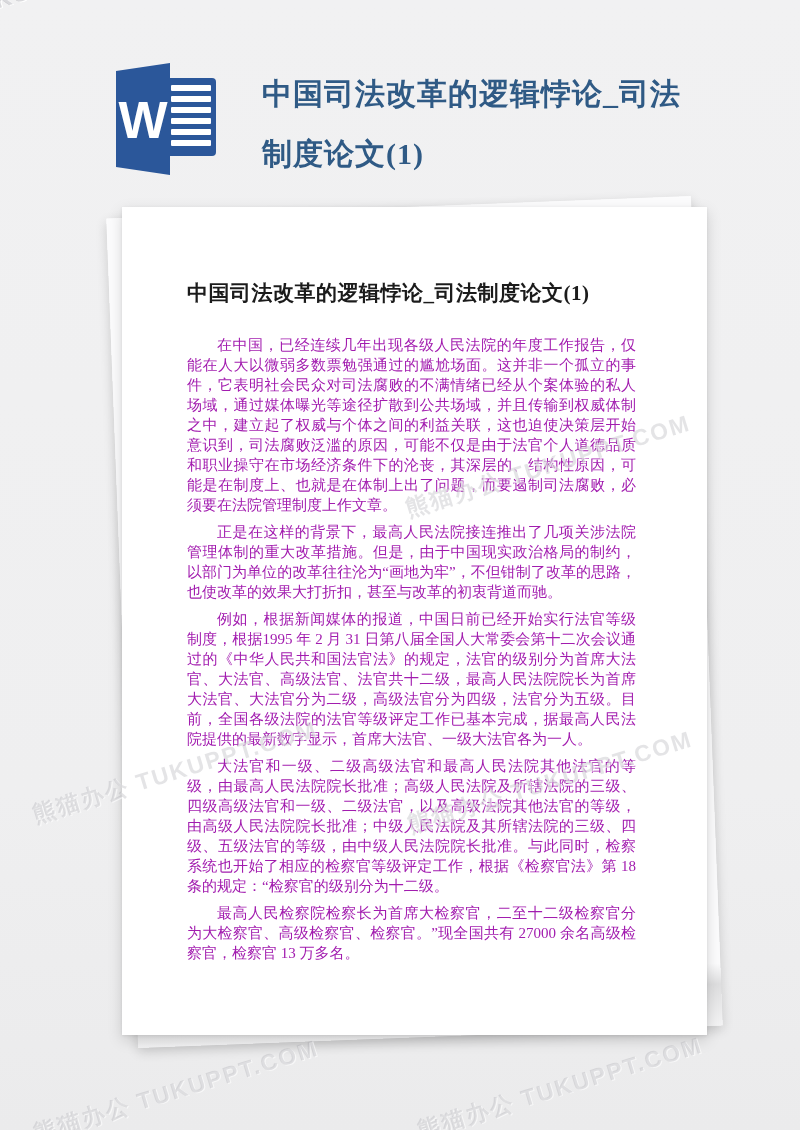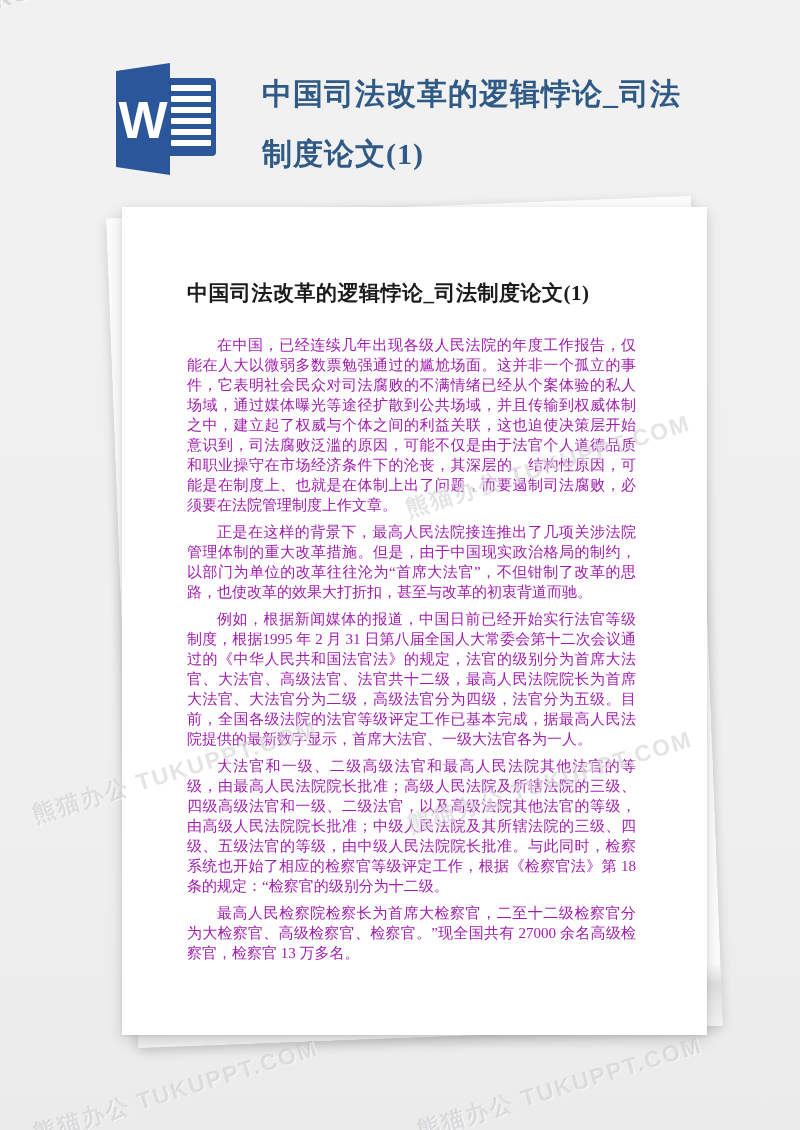--- a/index.html
+++ b/index.html
@@ -92,21 +92,21 @@
     <text x="35" y="76" text-anchor="middle" font-family="Liberation Sans, sans-serif" font-size="52" font-weight="bold" fill="#ffffff">W</text>
   </svg>
   <div class="header-title">中国司法改革的逻辑悖论_司法制度论文(1)</div>
 </div>
 
 <div class="page-back"></div>
 
 <div class="page-front">
   <h1 class="doc-title">中国司法改革的逻辑悖论_司法制度论文(1)</h1>
   <p class="para">在中国，已经连续几年出现各级人民法院的年度工作报告，仅能在人大以微弱多数票勉强通过的尴尬场面。这并非一个孤立的事件，它表明社会民众对司法腐败的不满情绪已经从个案体验的私人场域，通过媒体曝光等途径扩散到公共场域，并且传输到权威体制之中，建立起了权威与个体之间的利益关联，这也迫使决策层开始意识到，司法腐败泛滥的原因，可能不仅是由于法官个人道德品质和职业操守在市场经济条件下的沦丧，其深层的、结构性原因，可能是在制度上、也就是在体制上出了问题，而要遏制司法腐败，必须要在法院管理制度上作文章。</p>
-  <p class="para">正是在这样的背景下，最高人民法院接连推出了几项关涉法院管理体制的重大改革措施。但是，由于中国现实政治格局的制约，以部门为单位的改革往往沦为“首席大法官”，不但钳制了改革的思路，也使改革的效果大打折扣，甚至与改革的初衷背道而驰。</p>
+  <p class="para">正是在这样的背景下，最高人民法院接连推出了几项关涉法院管理体制的重大改革措施。但是，由于中国现实政治格局的制约，以部门为单位的改革往往沦为“画地为牢”，不但钳制了改革的思路，也使改革的效果大打折扣，甚至与改革的初衷背道而驰。</p>
   <p class="para">例如，根据新闻媒体的报道，中国日前已经开始实行法官等级制度，根据1995 年 2 月 31 日第八届全国人大常委会第十二次会议通过的《中华人民共和国法官法》的规定，法官的级别分为首席大法官、大法官、高级法官、法官共十二级，最高人民法院院长为首席大法官、大法官分为二级，高级法官分为四级，法官分为五级。目前，全国各级法院的法官等级评定工作已基本完成，据最高人民法院提供的最新数字显示，首席大法官、一级大法官各为一人。</p>
   <p class="para">大法官和一级、二级高级法官和最高人民法院其他法官的等级，由最高人民法院院长批准；高级人民法院及所辖法院的三级、四级高级法官和一级、二级法官，以及高级法院其他法官的等级，由高级人民法院院长批准；中级人民法院及其所辖法院的三级、四级、五级法官的等级，由中级人民法院院长批准。与此同时，检察系统也开始了相应的检察官等级评定工作，根据《检察官法》第 18 条的规定：“检察官的级别分为十二级。</p>
   <p class="para">最高人民检察院检察长为首席大检察官，二至十二级检察官分为大检察官、高级检察官、检察官。”现全国共有 27000 余名高级检察官，检察官 13 万多名。</p>
 </div>
 
 <div class="wm">熊猫办公 TUKUPPT.COM</div>
 <div class="wm">熊猫办公 TUKUPPT.COM</div>
 <div class="wm">熊猫办公 TUKUPPT.COM</div>
 <div class="wm">熊猫办公 TUKUPPT.COM</div>
 <div class="wm">熊猫办公 TUKUPPT.COM</div>

